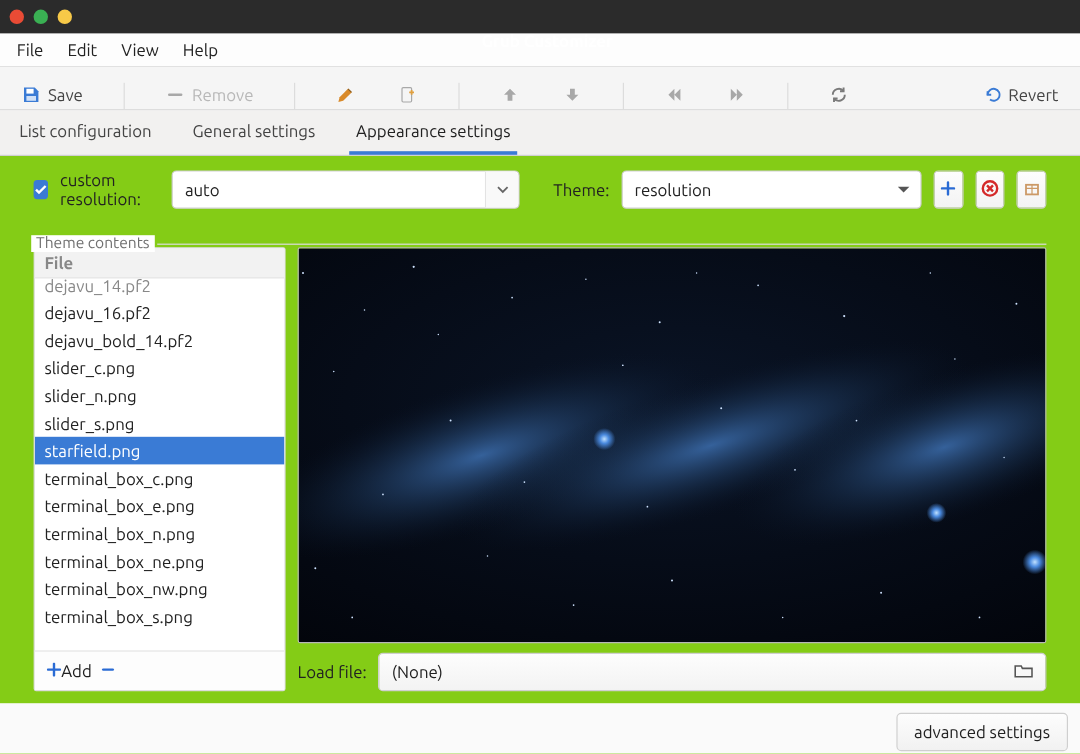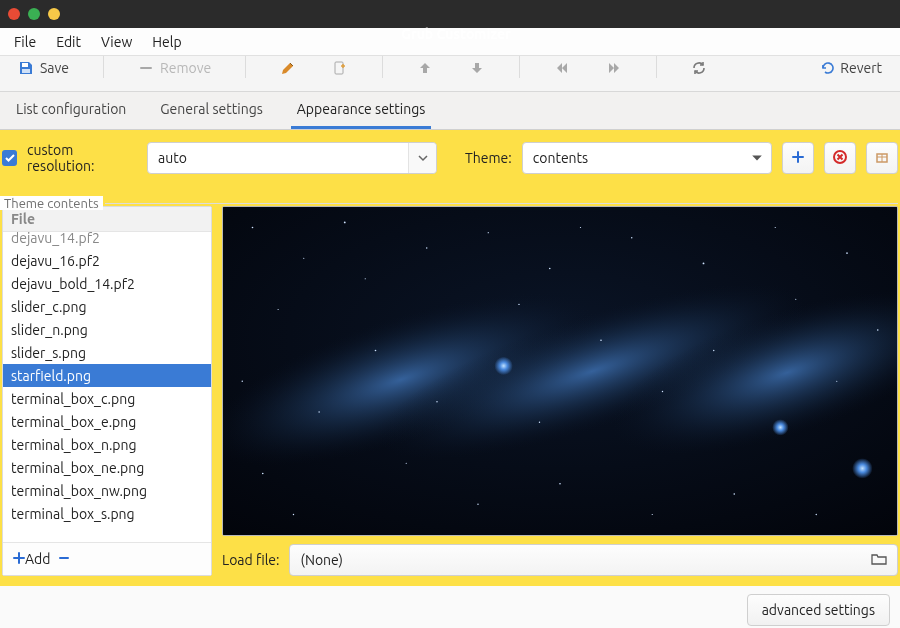--- a/index.html
+++ b/index.html
@@ -12,34 +12,34 @@
   .win-close { background: #e94b35; }
   .win-min   { background: #3ab053; }
   .win-max   { background: #f7c948; }
   .titlebar .title { flex: 1; text-align: center; color: #fff; font-weight: 700; font-size: 14px; margin-left: -48px; margin-top: 40px; }
 
   
   .menubar { height: 28px; background: #fdfdfd; border-bottom: 1px solid #e1e1e1; display: flex; align-items: stretch; padding: 0 4px; }
   .menubar .menu-item { padding: 0 10px; display: flex; align-items: center; cursor: default; }
 
   
-  .toolbar { height: 36px; background: #f5f5f5; border-bottom: 1px solid #d8d8d8; display: flex; align-items: flex-start; padding: 0 10px; gap: 20px; }
+  .toolbar { height: 36px; background: #f5f5f5; border-bottom: 1px solid #d8d8d8; display: flex; align-items: flex-end; padding: 0 10px; gap: 20px; }
   .toolbtn { display: inline-flex; align-items: center; gap: 6px; padding: 4px 8px; border-radius: 3px; color: #444; cursor: default; }
   .toolbtn.disabled { color: #b8b8b8; }
   .toolbtn .ico { width: 16px; height: 16px; display: inline-flex; align-items: center; justify-content: center; }
   .tb-sep { width: 1px; height: 22px; background: #dcdcdc; margin: 0 6px; }
   .toolbar .spacer { flex: 1; }
 
   
   .tabs { height: 38px; background: #f2f1f0; border-bottom: 1px solid #d0d0d0; display: flex; align-items: flex-end; padding: 0 10px; gap: 22px; }
   .tab { padding: 10px 6px 9px; color: #444; cursor: default; border-bottom: 3px solid transparent; }
   .tab.active { border-bottom-color: #3a7bd5; color: #222; }
 
   
-  .panel { background: #fde047; padding: 12px 2px 10px; }
+  .panel { background: #84cc16; padding: 12px 28px 10px; }
 
   .row { display: flex; align-items: center; gap: 10px; }
 
   
   .cb { width: 16px; height: 16px; border-radius: 3px; background: #3a7bd5; display: inline-flex; align-items: center; justify-content: center; }
   .cb svg { width: 12px; height: 12px; }
 
   .combo { display: flex; align-items: center; border: 1px solid #cfcfcf; border-radius: 4px; background: #fff; height: 32px; }
   .combo .combo-input { flex:1; padding: 0 10px; }
   .combo .combo-arrow { width: 28px; height: 100%; border-left: 1px solid #e3e3e3; display:flex; align-items:center; justify-content:center; color:#666; background:#f9f9f9; border-top-right-radius:4px; border-bottom-right-radius:4px; }
@@ -206,21 +206,21 @@
       <div class="combo-arrow">
         <svg width="10" height="10" viewBox="0 0 10 10">
             <path d="M1 3l4 4 4-4" fill="none" stroke="#666" stroke-width="1.5"></path>
           </svg>
       </div>
     </div>
 
     <span style="margin-left:18px">Theme:</span>
 
     <div class="combo theme" style="flex:1">
-      <div class="combo-input">contents</div>
+      <div class="combo-input">resolution</div>
       <div class="combo-arrow">
         <svg width="12" height="12" viewBox="0 0 10 10">
             <path d="M1 3l4 4 4-4" fill="#555"></path>
           </svg>
       </div>
     </div>
 
     <span class="sqbtn">
       <span>
         <svg width="14" height="14" viewBox="0 0 14 14">

